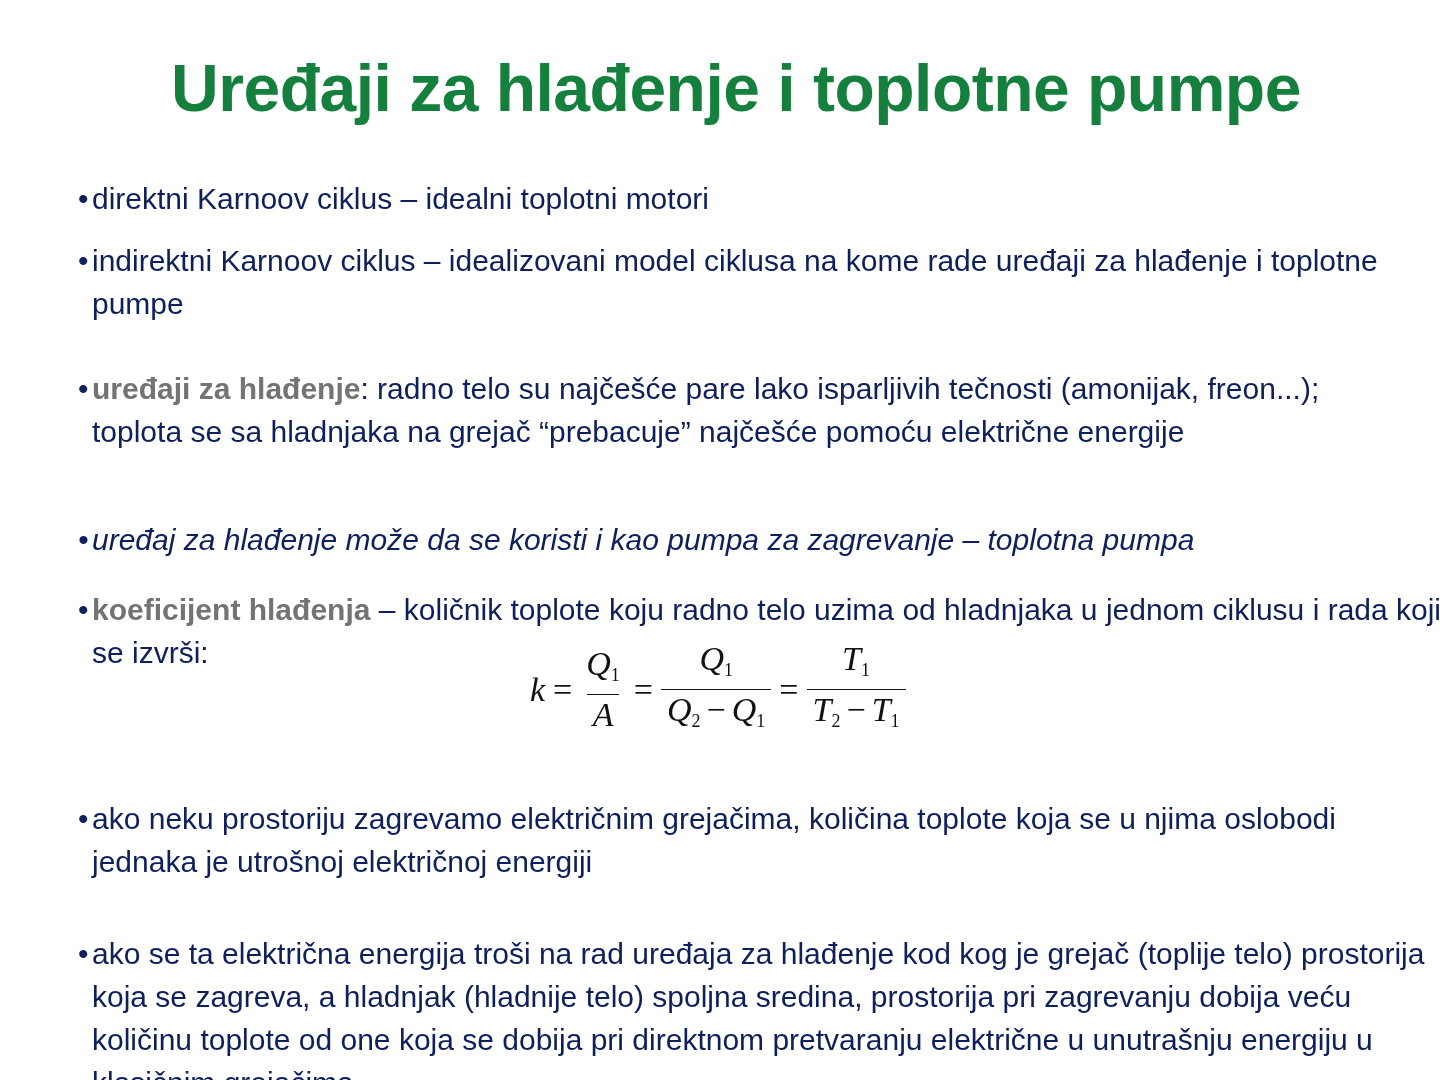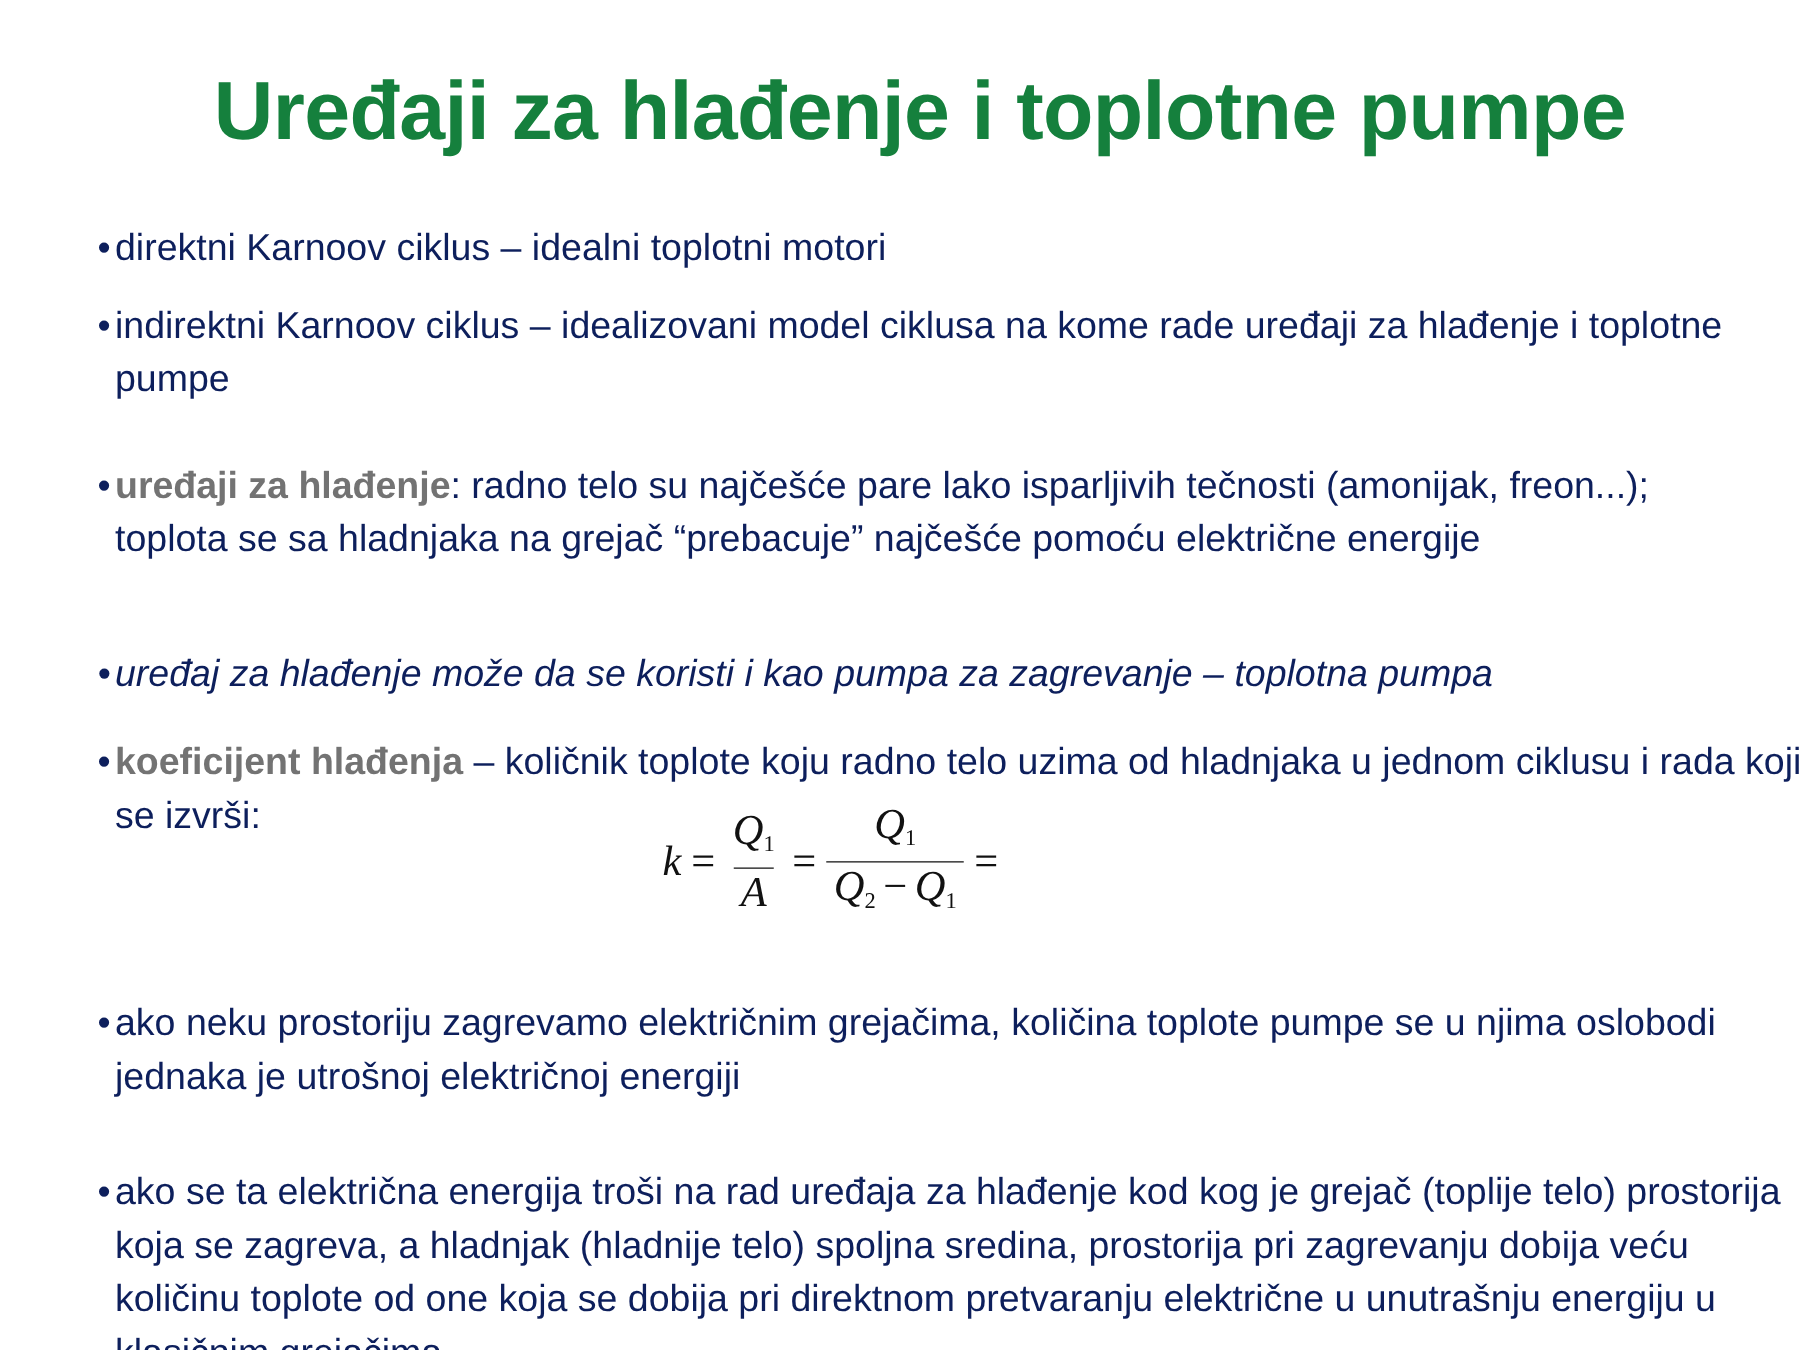--- a/index.html
+++ b/index.html
@@ -64,21 +64,25 @@
   <span class="frac">
     <span class="num"><span>Q</span><sub>1</sub></span>
     <span class="den"><span>A</span></span>
   </span>
   <span class="eq">=</span>
   <span class="frac">
     <span class="num"><span>Q</span><sub>1</sub></span>
     <span class="den"><span>Q</span><sub>2</sub><span class="op">−</span><span>Q</span><sub>1</sub></span>
   </span>
   <span class="eq">=</span>
+  <span class="frac">
+    <span class="num"><span>T</span><sub>1</sub></span>
+    <span class="den"><span>T</span><sub>2</sub><span class="op">−</span><span>T</span><sub>1</sub></span>
+  </span>
 </div>
 
 <div class="bullet" style="top:797px; width:1290px;">
-  <span class="dot">•</span><span>ako neku prostoriju zagrevamo električnim grejačima, količina toplote pumpe se u njima oslobodi jednaka je utrošnoj električnoj energiji</span>
+  <span class="dot">•</span><span>ako neku prostoriju zagrevamo električnim grejačima, količina toplote koja se u njima oslobodi jednaka je utrošnoj električnoj energiji</span>
 </div>
 
 <div class="bullet" style="top:932px; width:1360px;">
   <span class="dot">•</span><span>ako se ta električna energija troši na rad uređaja za hlađenje kod kog je grejač (toplije telo) prostorija koja se zagreva, a hladnjak (hladnije telo) spoljna sredina, prostorija pri zagrevanju dobija veću količinu toplote od one koja se dobija pri direktnom pretvaranju električne u unutrašnju energiju u klasičnim grejačima</span>
 </div>
 
 </body></html>

